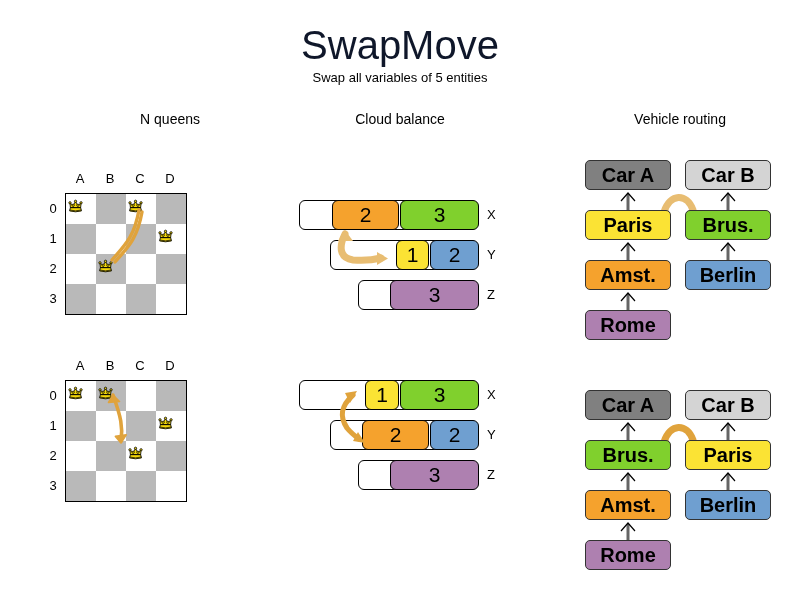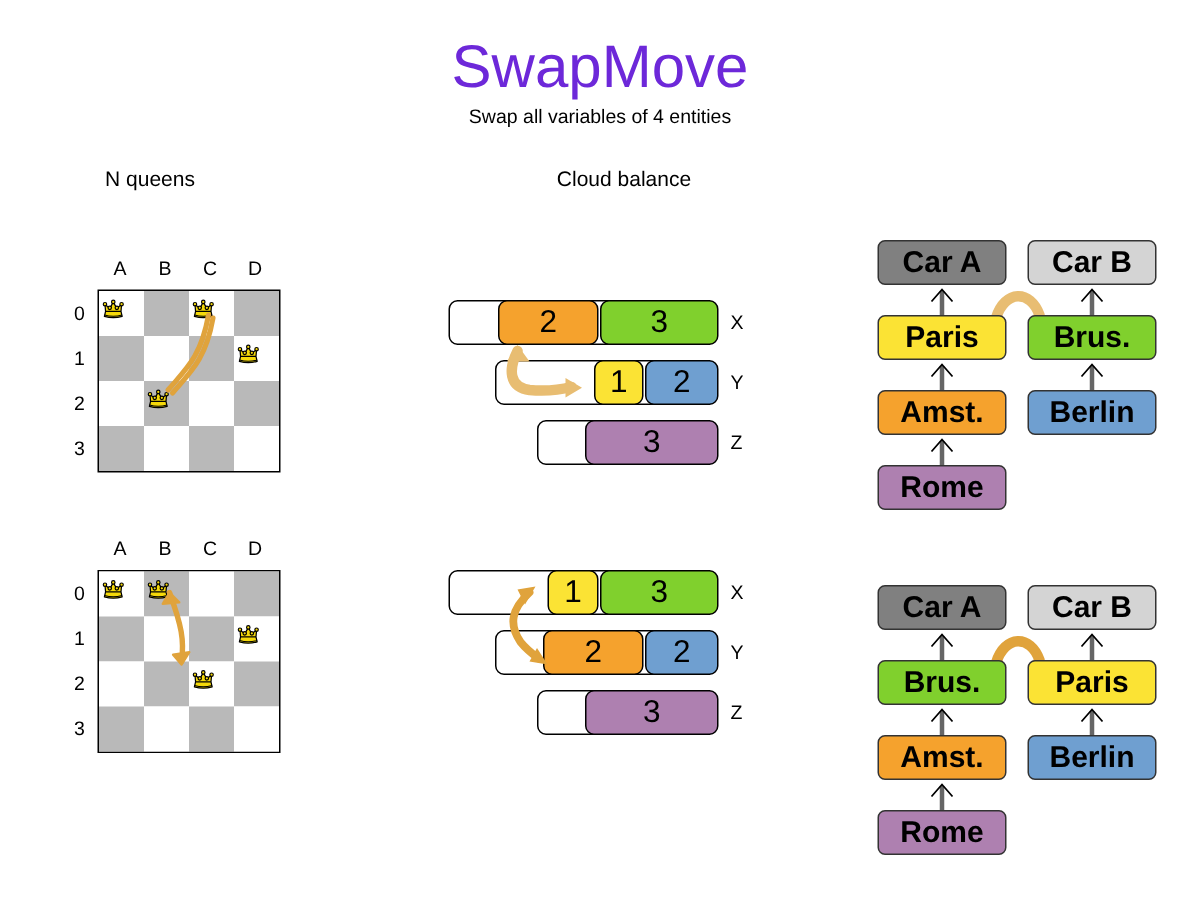--- a/index.html
+++ b/index.html
@@ -6,31 +6,31 @@
   body{
     width:800px;height:600px;background:#ffffff;
     font-family:"Liberation Sans",sans-serif;color:#000;
     position:relative;overflow:hidden;
   }
   .abs{position:absolute;}
 
   
   #title{
     left:0;top:22px;width:800px;text-align:center;
-    font-size:40px;line-height:46px;font-weight:400;color:#6d28d9;
+    font-size:40px;line-height:46px;font-weight:400;color:#0f172a;
   }
   #subtitle{
     left:0;top:70px;width:800px;text-align:center;
     font-size:13px;line-height:16px;color:#000;
   }
   .col-head{
     text-align:center;font-size:14px;line-height:19px;color:#000;
   }
-  #head-queens{left:0px;top:110px;width:200px;}
-  #head-cloud{left:316px;top:110px;width:200px;}
+  #head-queens{left:0px;top:110px;width:200px;text-align:right;}
+  #head-cloud{left:300px;top:110px;width:200px;}
   #head-vrp{left:580px;top:110px;width:200px;}
 
   
   .board-wrap{width:175px;height:160px;}
   .file-label{
     position:absolute;width:30px;text-align:center;
     font-size:13px;line-height:15px;color:#000;
   }
   .rank-label{
     position:absolute;height:30px;width:14px;text-align:center;
@@ -69,25 +69,26 @@
     position:absolute;width:86px;height:30px;box-sizing:border-box;
     border:1px solid #333;border-radius:5px;
     font-size:20px;line-height:28px;text-align:center;color:#000;
   }
   .vrp-svg{position:absolute;left:0;top:0;width:215px;height:195px;pointer-events:none;}
 </style>
 </head>
 <body>
 
 <div class="abs" id="title">SwapMove</div>
-<div class="abs" id="subtitle">Swap all variables of 4 entities</div>
+<div class="abs" id="subtitle">Swap all variables of 5 entities</div>
 
 <div class="abs col-head" id="head-queens">N queens</div>
 <div class="abs col-head" id="head-cloud">Cloud balance</div>
 <div class="abs col-head" id="head-vrp">
+  <div>Vehicle routing</div>
 </div>
 
 <div class="abs board-wrap" style="left:20px;top:168px;">
   <div class="file-label" style="left:45px;top:3px;">A</div>
   <div class="file-label" style="left:75px;top:3px;">B</div>
   <div class="file-label" style="left:105px;top:3px;">C</div>
   <div class="file-label" style="left:135px;top:3px;">D</div>
 
   <div class="rank-label" style="left:26px;top:26px;">0</div>
   <div class="rank-label" style="left:26px;top:56px;">1</div>

